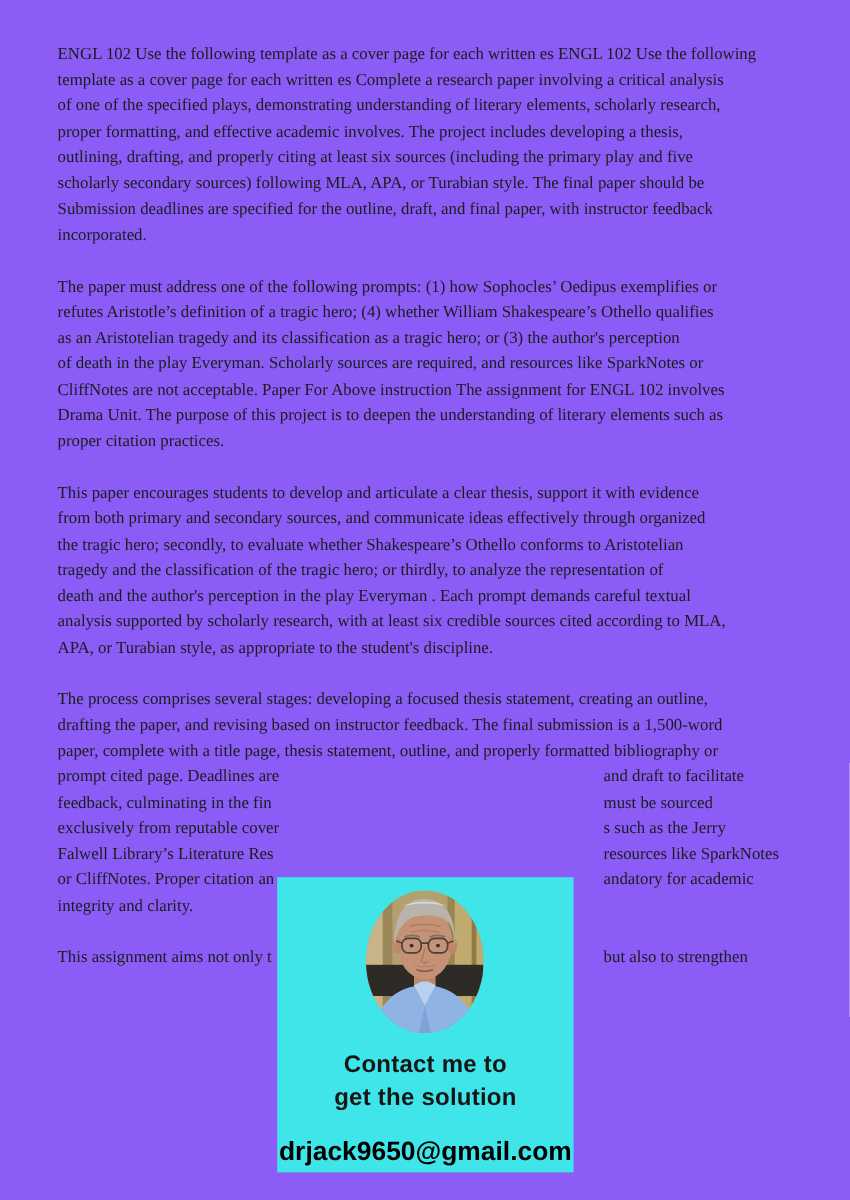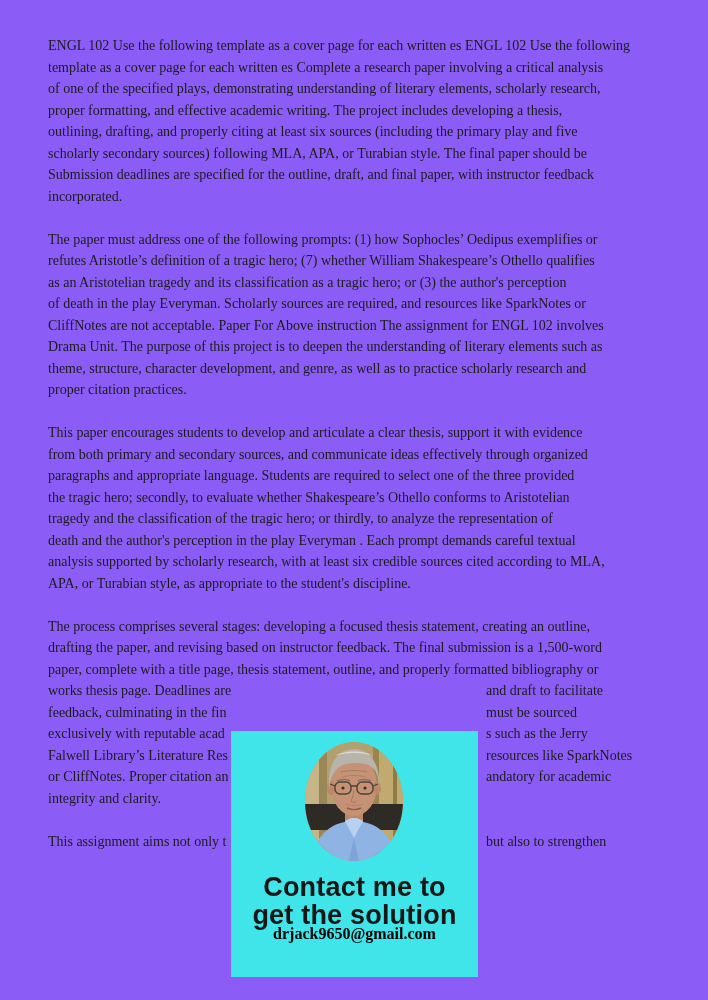--- a/index.html
+++ b/index.html
@@ -13,98 +13,96 @@
   }
   .doc{
     position:absolute;
     left:48px;top:35px;width:614px;
     font-size:14px;
     line-height:21.5px;
     color:#1c1c1c;
   }
   .para{margin:0 0 21.5px 0;}
   .line{position:relative;height:21.5px;white-space:nowrap;}
-  .frag-right{position:absolute;left:438px;top:0;}
+  .frag-right{position:absolute;left:455px;top:0;}
   
   .ad-card{
     position:absolute;
     left:231px;top:731px;
     width:247px;height:246px;
     z-index:5;
     text-align:center;
   }
   .photo{
     position:absolute;
     left:74px;top:11px;
     width:98px;height:119px;
     border-radius:50%;
     overflow:hidden;
   }
   .headline{
     position:absolute;
     left:0;top:142px;width:100%;
     font-family:"Liberation Sans", sans-serif;
     font-weight:700;
-    font-size:27px;
+    font-size:20px;
     line-height:28px;
     letter-spacing:0.2px;
   }
   .email{
     position:absolute;
-    left:0;top:190px;width:100%;
-    font-family:Liberation Serif, serif;
+    left:0;top:216px;width:100%;
+    font-family:Liberation Sans, sans-serif;
     font-weight:700;
-    font-size:16px;
+    font-size:22px;
     line-height:26px;
     color:#000000;
   }
 </style>
 </head>
 <body>
 
 <div class="page">
 
   <div class="doc">
       <div class="para">
         <div class="line">ENGL 102 Use the following template as a cover page for each written es ENGL 102 Use the following</div>
         <div class="line">template as a cover page for each written es Complete a research paper involving a critical analysis</div>
         <div class="line">of one of the specified plays, demonstrating understanding of literary elements, scholarly research,</div>
-        <div class="line">proper formatting, and effective academic writing. The project includes developing a thesis,</div>
+        <div class="line">proper formatting, and effective academic involves. The project includes developing a thesis,</div>
         <div class="line">outlining, drafting, and properly citing at least six sources (including the primary play and five</div>
         <div class="line">scholarly secondary sources) following MLA, APA, or Turabian style. The final paper should be</div>
         <div class="line">Submission deadlines are specified for the outline, draft, and final paper, with instructor feedback</div>
         <div class="line">incorporated.</div>
       </div>
       <div class="para">
         <div class="line">The paper must address one of the following prompts: (1) how Sophocles’ Oedipus exemplifies or</div>
-        <div class="line">refutes Aristotle’s definition of a tragic hero; (7) whether William Shakespeare’s Othello qualifies</div>
+        <div class="line">refutes Aristotle’s definition of a tragic hero; (4) whether William Shakespeare’s Othello qualifies</div>
         <div class="line">as an Aristotelian tragedy and its classification as a tragic hero; or (3) the author's perception</div>
         <div class="line">of death in the play Everyman. Scholarly sources are required, and resources like SparkNotes or</div>
         <div class="line">CliffNotes are not acceptable. Paper For Above instruction The assignment for ENGL 102 involves</div>
         <div class="line">Drama Unit. The purpose of this project is to deepen the understanding of literary elements such as</div>
-        <div class="line">theme, structure, character development, and genre, as well as to practice scholarly research and</div>
         <div class="line">proper citation practices.</div>
       </div>
       <div class="para">
         <div class="line">This paper encourages students to develop and articulate a clear thesis, support it with evidence</div>
         <div class="line">from both primary and secondary sources, and communicate ideas effectively through organized</div>
-        <div class="line">paragraphs and appropriate language. Students are required to select one of the three provided</div>
         <div class="line">the tragic hero; secondly, to evaluate whether Shakespeare’s Othello conforms to Aristotelian</div>
         <div class="line">tragedy and the classification of the tragic hero; or thirdly, to analyze the representation of</div>
         <div class="line">death and the author's perception in the play Everyman . Each prompt demands careful textual</div>
         <div class="line">analysis supported by scholarly research, with at least six credible sources cited according to MLA,</div>
         <div class="line">APA, or Turabian style, as appropriate to the student's discipline.</div>
       </div>
       <div class="para">
         <div class="line">The process comprises several stages: developing a focused thesis statement, creating an outline,</div>
         <div class="line">drafting the paper, and revising based on instructor feedback. The final submission is a 1,500-word</div>
         <div class="line">paper, complete with a title page, thesis statement, outline, and properly formatted bibliography or</div>
-        <div class="line"><span class="frag-left">works thesis page. Deadlines are</span><span class="frag-right">and draft to facilitate</span></div>
+        <div class="line"><span class="frag-left">prompt cited page. Deadlines are</span><span class="frag-right">and draft to facilitate</span></div>
         <div class="line"><span class="frag-left">feedback, culminating in the fin</span><span class="frag-right">must be sourced</span></div>
-        <div class="line"><span class="frag-left">exclusively with reputable acad</span><span class="frag-right">s such as the Jerry</span></div>
+        <div class="line"><span class="frag-left">exclusively from reputable cover</span><span class="frag-right">s such as the Jerry</span></div>
         <div class="line"><span class="frag-left">Falwell Library’s Literature Res</span><span class="frag-right">resources like SparkNotes</span></div>
         <div class="line"><span class="frag-left">or CliffNotes. Proper citation an</span><span class="frag-right">andatory for academic</span></div>
         <div class="line">integrity and clarity.</div>
       </div>
       <div class="para">
         <div class="line"><span class="frag-left">This assignment aims not only t</span><span class="frag-right">but also to strengthen</span></div>
       </div>
     </div>
 
   <div class="ad-card" style="background: rgb(63, 229, 232);">

